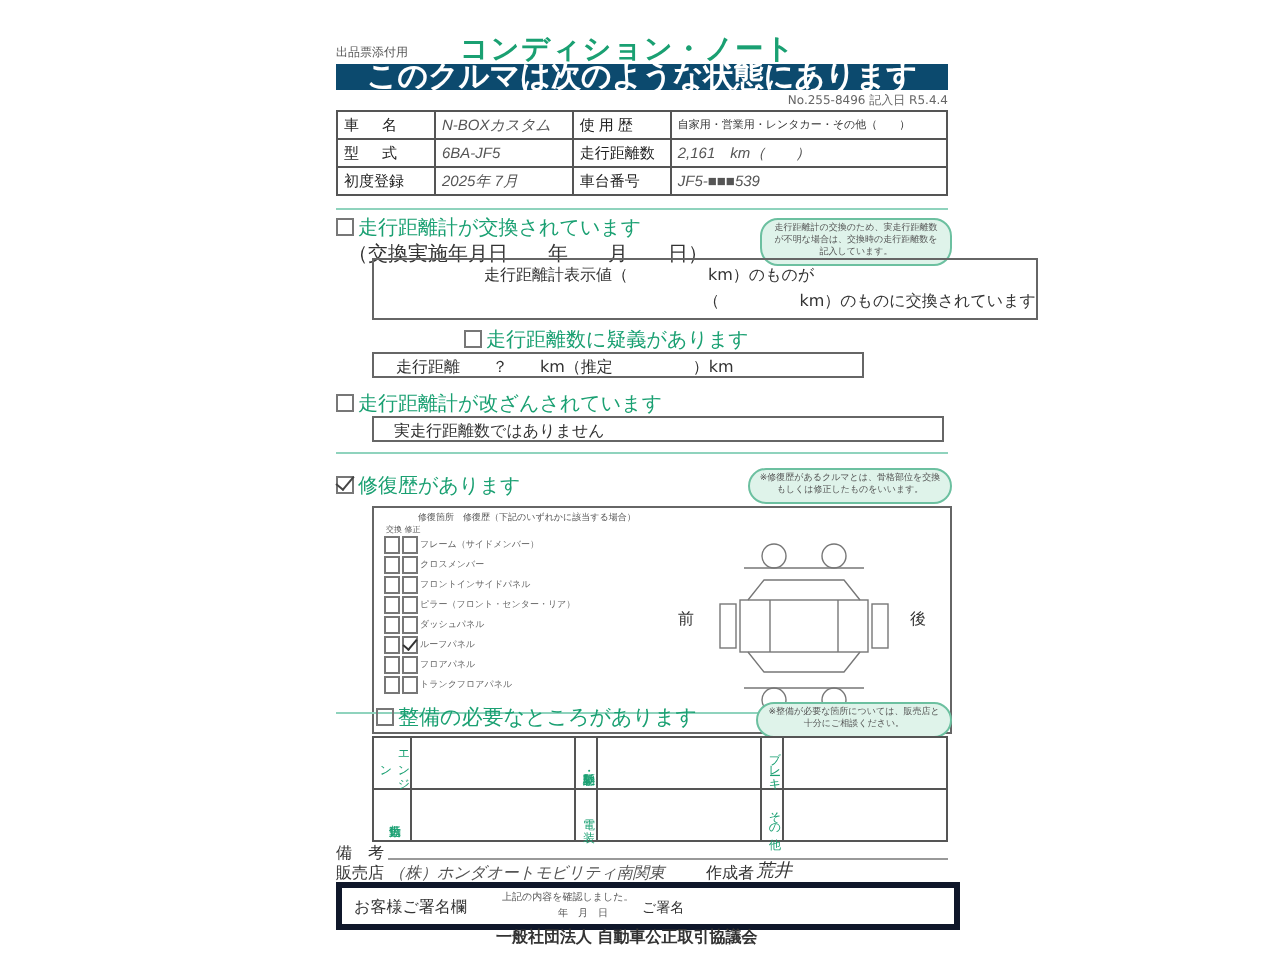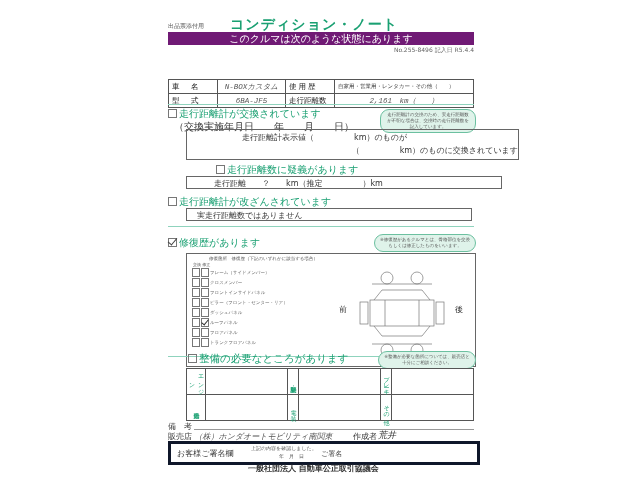--- a/index.html
+++ b/index.html
@@ -2,27 +2,27 @@
 <html><head>
 <meta charset="utf-8">
 <style>
   html,body{margin:0;padding:0;}
   body{width:640px;height:480px;background:#ffffff;position:relative;overflow:hidden;
        font-family:"DejaVu Sans",sans-serif;color:#333;}
   .sheet{position:absolute;left:168px;top:8px;width:306px;height:466px;}
   .abs{position:absolute;}
   .small{font-size:6px;color:#555;}
   .title{left:62px;top:8px;font-size:14px;font-weight:bold;color:#1aa072;letter-spacing:1px;white-space:nowrap;}
-  .banner{left:0;top:24px;width:306px;height:13px;background:#701a75;color:#fff;font-size:10px;
-          font-weight:normal;text-align:center;line-height:13px;}
+  .banner{left:0;top:24px;width:306px;height:13px;background:#0c4a6e;color:#fff;font-size:15px;
+          font-weight:bold;text-align:center;line-height:13px;}
   .docno{right:0;top:38px;font-size:6px;color:#666;white-space:nowrap;}
-  table.info{position:absolute;left:0;top:47px;width:306px;border-collapse:collapse;font-size:7.5px;margin-top:24px;}
+  table.info{position:absolute;left:0;top:47px;width:306px;border-collapse:collapse;font-size:7.5px;}
   table.info td{border:1px solid #555;height:13px;padding:0 3px;white-space:nowrap;}
   table.info td.lbl{width:42px;color:#222;letter-spacing:2px;}
-  table.info td.val{font-style:italic;color:#555;text-align:center;font-family:Liberation Mono, monospace;}
+  table.info td.val{font-style:italic;color:#555;text-align:left;font-family:Liberation Sans, sans-serif;}
   .rule{height:1px;background:#8fd3bd;width:306px;left:0;}
   .sec{font-size:10px;color:#1aa072;white-space:nowrap;}
   .sec .cb{display:inline-block;width:7px;height:7px;border:1px solid #777;margin-right:2px;vertical-align:-1px;position:relative;}
   .sec .cb.checked::after{content:"";position:absolute;left:1px;top:-3px;width:4px;height:8px;border-right:1.5px solid #444;border-bottom:1.5px solid #444;transform:rotate(40deg);}
   .note{border:1px solid #48a; border-color:#6cc0a0;background:#dff3ea;border-radius:9px;font-size:4.5px;color:#555;
         padding:2px 4px;line-height:6px;text-align:center;}
   .box{border:1px solid #666;font-size:8px;color:#333;white-space:nowrap;padding-left:45px;}
   .repair{left:18px;top:245px;width:288px;height:112px;border:1px solid #666;}
   .item{font-size:4.5px;color:#666;white-space:nowrap;height:10px;line-height:10px;}
   .item .b{display:inline-block;width:6px;height:7px;border:1px solid #777;vertical-align:middle;margin-right:1px;position:relative;}
@@ -49,38 +49,44 @@
       <td class="val">N-BOXカスタム</td>
       <td class="lbl">使用歴</td>
       <td style="font-size:5.5px;">自家用・営業用・レンタカー・その他（　　）</td>
     </tr>
     <tr>
       <td class="lbl">型　式</td>
       <td class="val">6BA-JF5</td>
       <td class="lbl" style="letter-spacing:0">走行距離数</td>
       <td class="val">2,161　km（　　）</td>
     </tr>
+    <tr>
+      <td class="lbl" style="letter-spacing:0">初度登録</td>
+      <td class="val">2025年 7月</td>
+      <td class="lbl" style="letter-spacing:0">車台番号</td>
+      <td class="val">JF5-■■■539</td>
+    </tr>
   </tbody>
     </table>
   <div class="abs rule" style="top:96px;"></div>
 
   <div class="abs sec" style="left:0;top:99px;">
     <span class="cb"></span><span>走行距離計が交換されています</span>
   </div>
   <div class="abs note" style="left:212px;top:101px;width:86px;">走行距離計の交換のため、実走行距離数が不明な場合は、交換時の走行距離数を記入しています。</div>
   <div class="abs" style="left:6px;top:112px;font-size:10px;white-space:nowrap;">（交換実施年月日　　年　　月　　日）</div>
   <div class="abs box" style="left:18px;top:121px;width:286px;height:29px;">
     <div style="padding:2px 10px;">走行距離計表示値（　　　　　km）のものが</div>
     <div style="padding:0 0 0 80px;text-align:right;">（　　　　　km）のものに交換されています</div>
   </div>
 
-  <div class="abs sec" style="left:0;top:155px;padding-left:48px;">
+  <div class="abs sec" style="left:16px;top:155px;padding-left:48px;">
     <span class="cb"></span><span>走行距離数に疑義があります</span>
   </div>
-  <div class="abs box" style="left:18px;top:168px;width:316px;height:13px;line-height:13px;padding-left:27px;box-sizing:border-box;">走行距離　　？　　km（推定　　　　　）km</div>
+  <div class="abs box" style="left:18px;top:168px;width:246px;height:13px;line-height:13px;padding-left:11px;box-sizing:border-box;">走行距離　　？　　km（推定　　　　　）km</div>
 
   <div class="abs sec" style="left:0;top:187px;">
     <span class="cb"></span><span>走行距離計が改ざんされています</span>
   </div>
   <div class="abs box" style="left:18px;top:200px;width:286px;height:13px;line-height:13px;padding-left:10px;box-sizing:border-box;">実走行距離数ではありません</div>
   <div class="abs rule" style="top:218px;"></div>
 
   <div class="abs sec" style="left:0;top:228px;">
     <span class="cb checked"></span><span>修復歴があります</span>
   </div>

